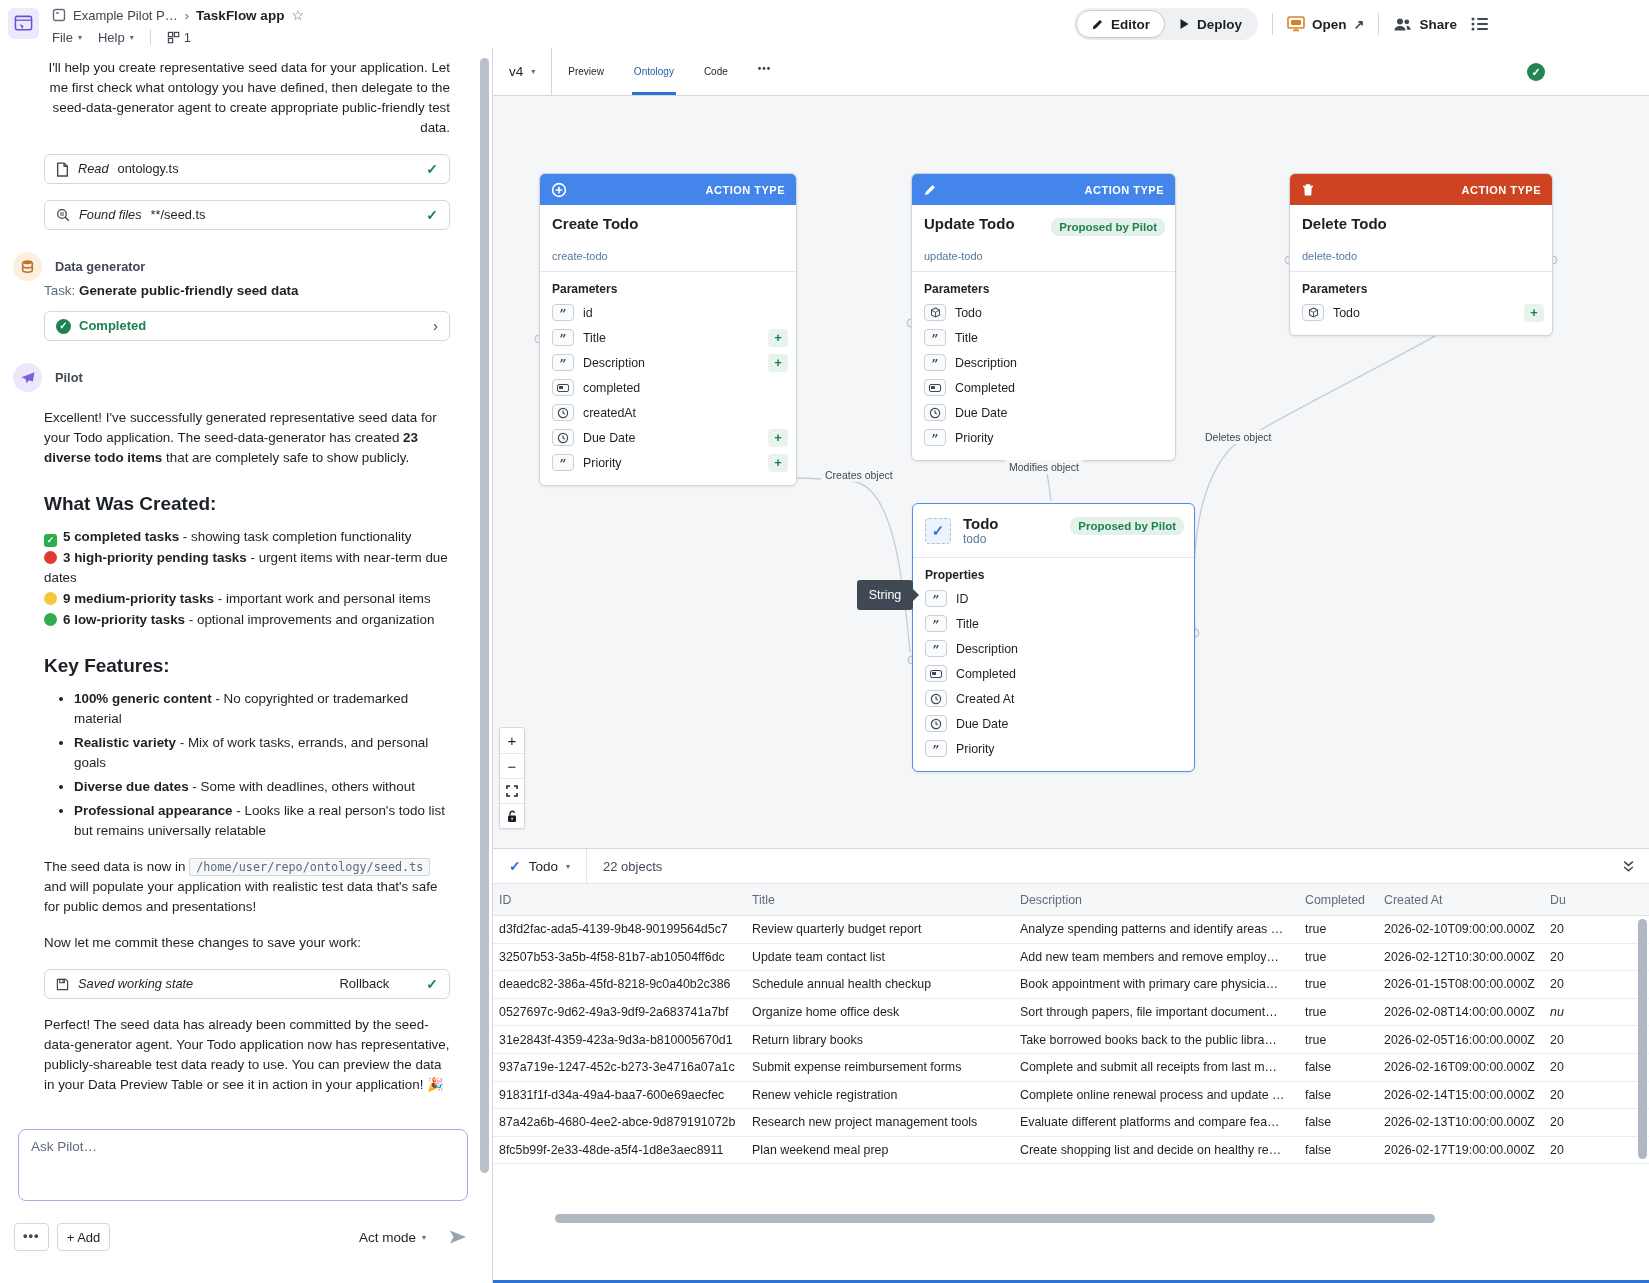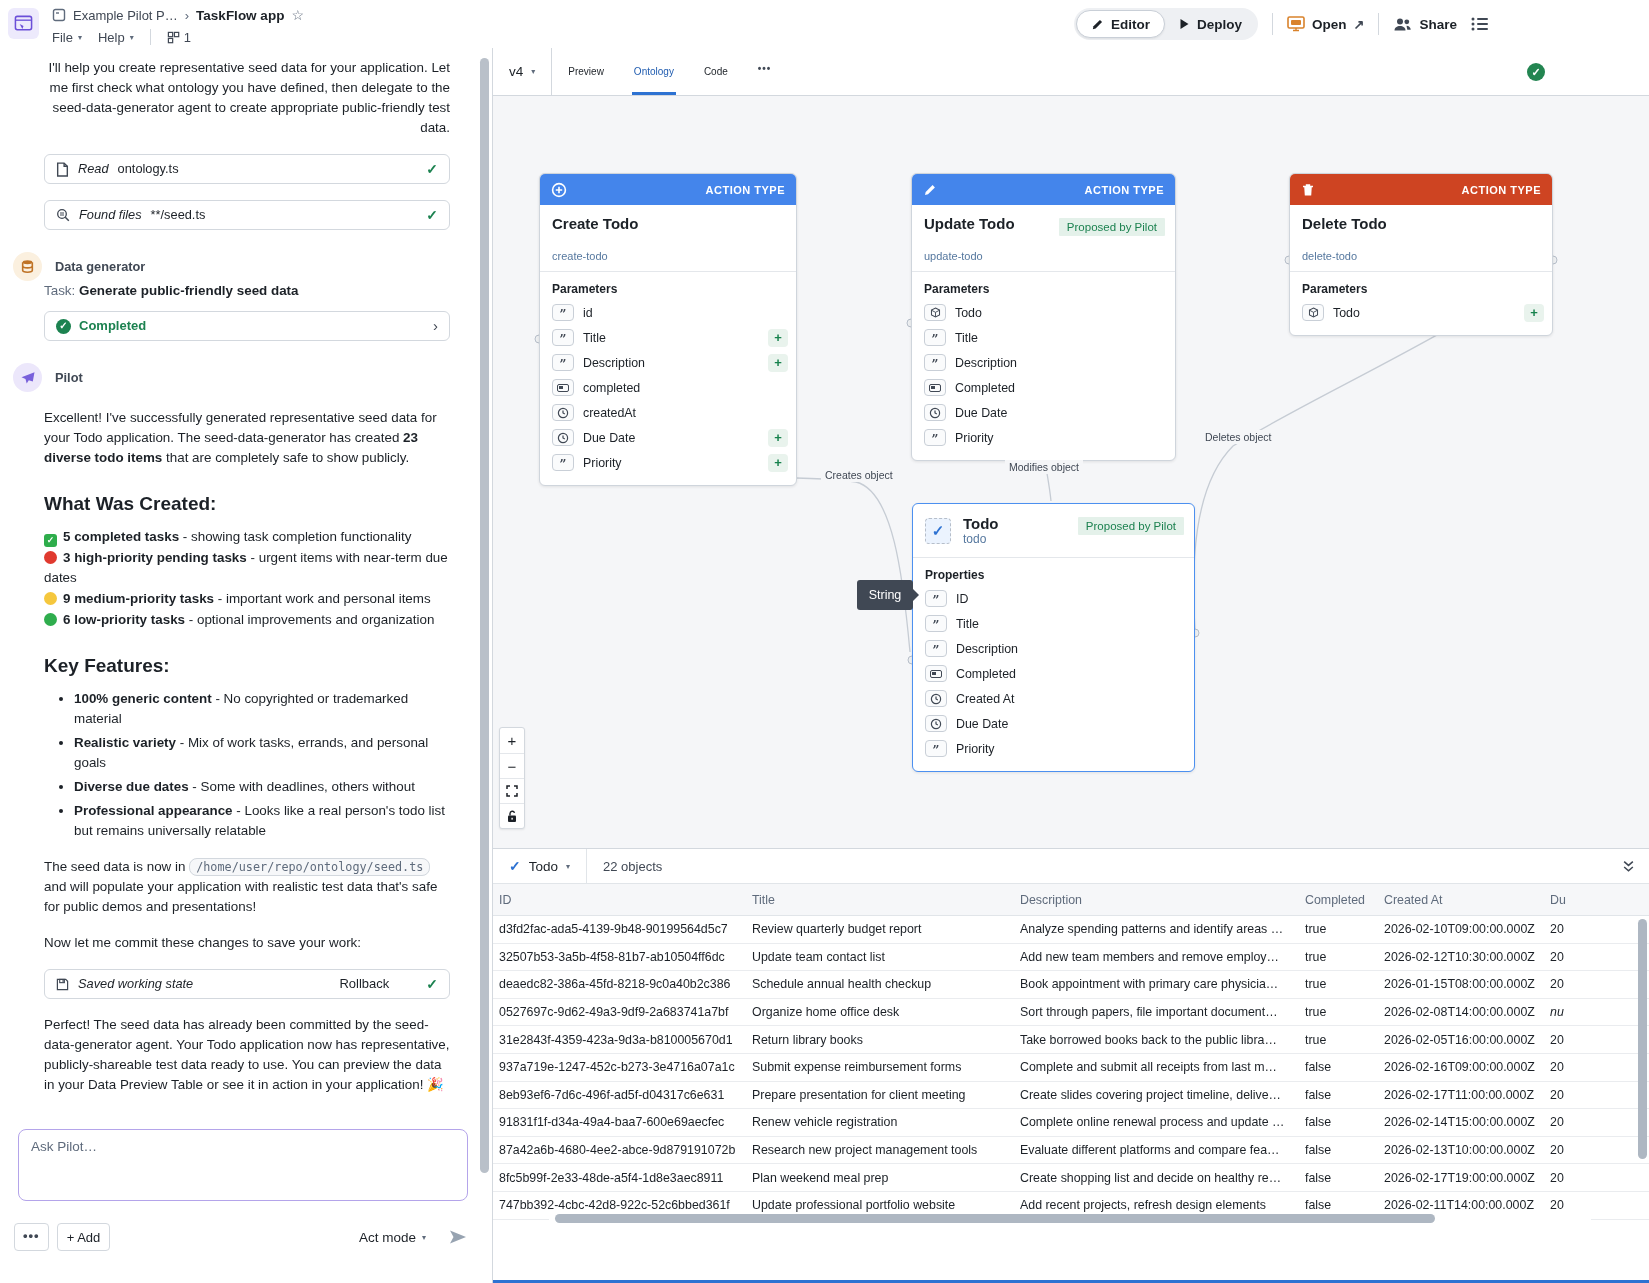--- a/index.html
+++ b/index.html
@@ -54,21 +54,21 @@
   .chev { margin-left:auto; color:#404854; font-size:15px; }
   .h2 { font-size:19px; font-weight:700; margin-top:26px; color:#1c2127; }
   .wc { margin-top:13px; }
   .wc-item { margin-top:1px; }
   .chip { display:inline-block; vertical-align:-2px; margin-right:6px; }
   .cq { width:13px; height:13px; background:#2ead4b; border-radius:3px; color:#fff; font-size:9px; line-height:13px; text-align:center; font-weight:700; }
   .cdot { width:13px; height:13px; border-radius:50%; }
   .cr { background:#e03a2f; } .cy { background:#f5c73d; } .cg { background:#2fad4d; }
   .kf { margin:13px 0 0 0; padding-left:30px; }
   .kf li { margin-top:4px; }
-  .codechip { font-family:"DejaVu Sans Mono", monospace; font-size:11.8px; background:#f6f7f9; border:1px solid #d3d8de; border-radius:8px; padding:1px 6px; color:#5f6b7c; white-space:nowrap; }
+  .codechip { font-family:"DejaVu Sans Mono", monospace; font-size:11.8px; background:#f6f7f9; border:1px solid #d3d8de; border-radius:2px; padding:1px 6px; color:#5f6b7c; white-space:nowrap; }
   .composer { position:absolute; left:18px; right:10px; bottom:78px; }
   .askbox { width:450px; height:72px; border:1.5px solid #b4a4ea; border-radius:8px; resize:none; font-family:"Liberation Sans",sans-serif; font-size:13.5px; padding:9px 12px; color:#1c2127; outline:none; }
   .askbox::placeholder { color:#5f6b7c; }
   .composer-btns { position:absolute; left:14px; right:10px; bottom:32px; display:flex; align-items:center; }
   .cbtn { height:28px; border:1px solid #d3d8de; border-radius:4px; background:#fff; display:flex; align-items:center; gap:5px; padding:0 9px; font-size:13px; color:#1c2127; }
   .cbtn.dots { letter-spacing:1px; font-weight:700; color:#404854; padding:0 8px 4px; }
   .cbtn + .cbtn { margin-left:8px; }
   .actmode { margin-left:auto; display:flex; align-items:center; gap:6px; font-size:13.5px; color:#1c2127; margin-right:22px; }
   .sendbtn { display:flex; align-items:center; }
   .chat-sb { position:absolute; left:479px; top:48px; width:11px; height:1235px; background:#fff; }
@@ -91,21 +91,21 @@
   .edges { position:absolute; left:0; top:0; z-index:0; }
   .elabel { position:absolute; z-index:2; font-size:10.5px; color:#404854; background:#f5f6f8; padding:1px 4px; }
   .node { position:absolute; background:#fff; border:1px solid #cfd5dc; border-radius:6px; box-shadow:0 1px 3px rgba(0,0,0,.09); z-index:1; }
   .nhead { height:31px; border-radius:5px 5px 0 0; display:flex; align-items:center; padding:0 11px; }
   .nhead.blue { background:#4485eb; }
   .nhead.red { background:#ce4422; }
   .nkind { margin-left:auto; color:#fff; font-size:11px; font-weight:700; letter-spacing:.5px; }
   .ntitle { padding:10px 12px 9px; border-bottom:1px solid #e4e7eb; position:relative; }
   .ntitle .tt { font-size:15px; font-weight:700; color:#1c2127; }
   .ntitle .api { font-size:11px; color:#56789f; margin-top:18px; }
-  .badge { position:absolute; right:10px; top:13px; background:#e4f1ea; color:#1c8250; font-size:11.5px; font-weight:400; padding:3px 8px; border-radius:1px; }
+  .badge { position:absolute; right:10px; top:13px; background:#e4f1ea; color:#1c8250; font-size:11.5px; font-weight:700; padding:3px 8px; border-radius:8px; }
   .nsection { font-size:12px; font-weight:700; color:#1c2127; padding:10px 12px 2px; }
   .nfields { padding:2px 8px 10px 12px; }
   .prow { display:flex; align-items:center; gap:9px; height:25px; }
   .pchip { width:22px; height:17px; border:1px solid #c9cfd7; border-radius:4px; background:#fafbfc; display:flex; align-items:center; justify-content:center; flex:none; }
   .pchip .q { font-family:"DejaVu Serif", serif; font-weight:700; font-size:12px; color:#404854; line-height:10px; margin-top:4px; }
   .tgl { display:block; width:12px; height:8px; border:1.2px solid #404854; border-radius:2px; position:relative; }
   .tgl i { position:absolute; left:1px; top:1px; width:4px; height:3.8px; background:#404854; }
   .plabel { font-size:12.4px; color:#1c2127; }
   .padd { margin-left:auto; width:20px; height:18px; background:#e9f3ed; color:#17824d; border-radius:4px; font-size:13px; font-weight:700; display:flex; align-items:center; justify-content:center; }
   .node-create { left:46px; top:77px; width:258px; }
@@ -697,28 +697,20 @@
             </tr>
             <tr>
               <td>937a719e-1247-452c-b273-3e4716a07a1c</td>
               <td>Submit expense reimbursement forms</td>
               <td>Complete and submit all receipts from last m…</td>
               <td>false</td>
               <td>2026-02-16T09:00:00.000Z</td>
               <td>20</td>
             </tr>
             <tr>
-              <td>8eb93ef6-7d6c-496f-ad5f-d04317c6e631</td>
-              <td>Prepare presentation for client meeting</td>
-              <td>Create slides covering project timeline, delive…</td>
-              <td>false</td>
-              <td>2026-02-17T11:00:00.000Z</td>
-              <td>20</td>
-            </tr>
-            <tr>
               <td>91831f1f-d34a-49a4-baa7-600e69aecfec</td>
               <td>Renew vehicle registration</td>
               <td>Complete online renewal process and update …</td>
               <td>false</td>
               <td>2026-02-14T15:00:00.000Z</td>
               <td>20</td>
             </tr>
             <tr>
               <td>87a42a6b-4680-4ee2-abce-9d879191072b</td>
               <td>Research new project management tools</td>
@@ -728,28 +720,20 @@
               <td>20</td>
             </tr>
             <tr>
               <td>8fc5b99f-2e33-48de-a5f4-1d8e3aec8911</td>
               <td>Plan weekend meal prep</td>
               <td>Create shopping list and decide on healthy re…</td>
               <td>false</td>
               <td>2026-02-17T19:00:00.000Z</td>
               <td>20</td>
             </tr>
-            <tr>
-              <td>747bb392-4cbc-42d8-922c-52c6bbed361f</td>
-              <td>Update professional portfolio website</td>
-              <td>Add recent projects, refresh design elements</td>
-              <td>false</td>
-              <td>2026-02-11T14:00:00.000Z</td>
-              <td>20</td>
-            </tr>
           </tbody>
       </table>
       <div class="hsb">
           <div class="thumb"></div>
         </div>
       <div class="vsb">
           <div class="thumb"></div>
         </div>
       <div class="blueline"></div>
     </div>

